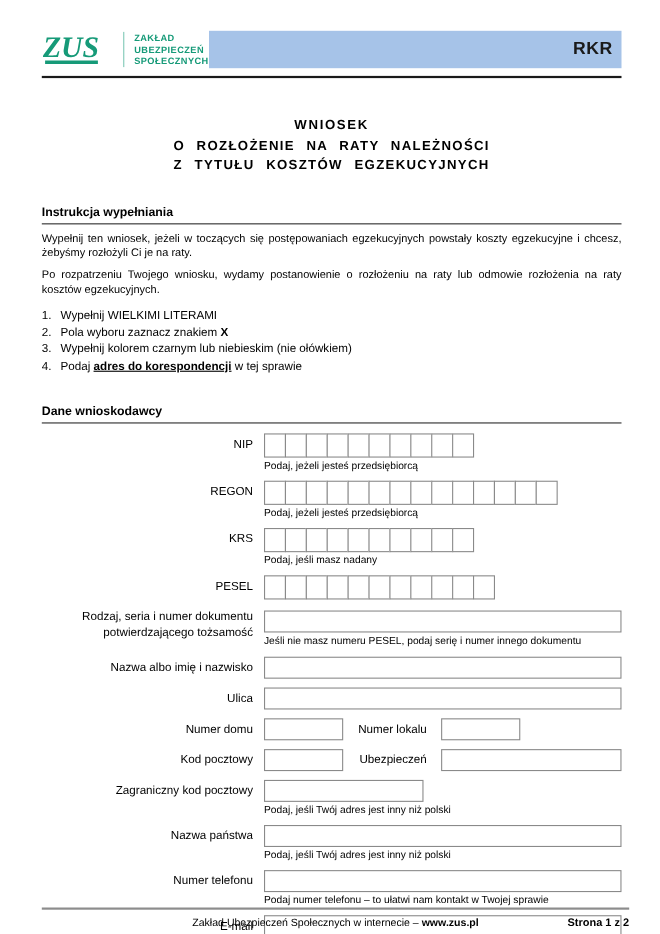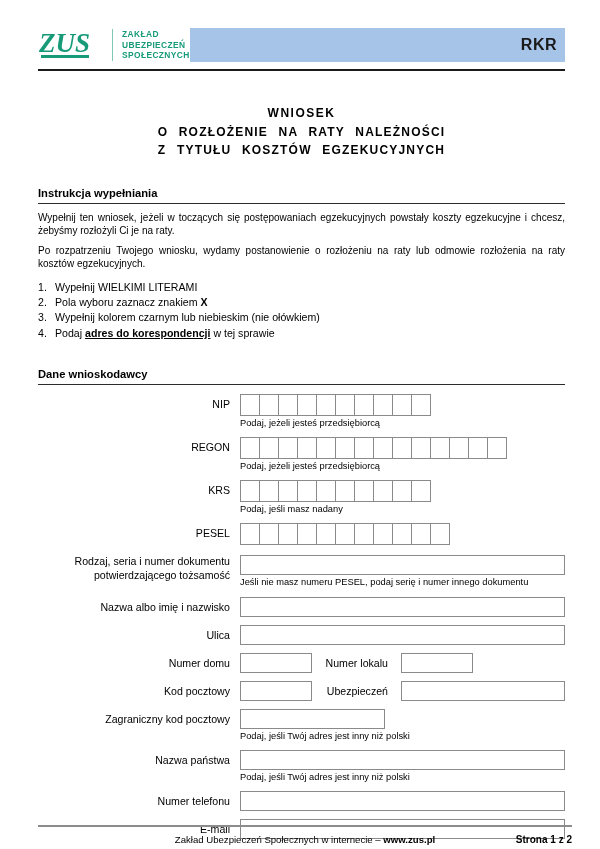--- a/index.html
+++ b/index.html
@@ -261,20 +261,21 @@
       <div class="ffield">
         <input type="text" class="box wide" value="" style="">
         <div class="hint">Podaj, jeśli Twój adres jest inny niż polski</div>
       </div>
     </div>
 
     <div class="frow">
       <div class="flabel">Numer telefonu</div>
       <div class="ffield">
         <input type="text" class="box wide" value="" style="">
+        <div class="hint">Podaj numer telefonu – to ułatwi nam kontakt w Twojej sprawie</div>
       </div>
     </div>
 
     <div class="frow">
       <div class="flabel">E-mail</div>
       <div class="ffield">
         <input type="text" class="box wide" value="" style="">
 
       </div>
     </div>

